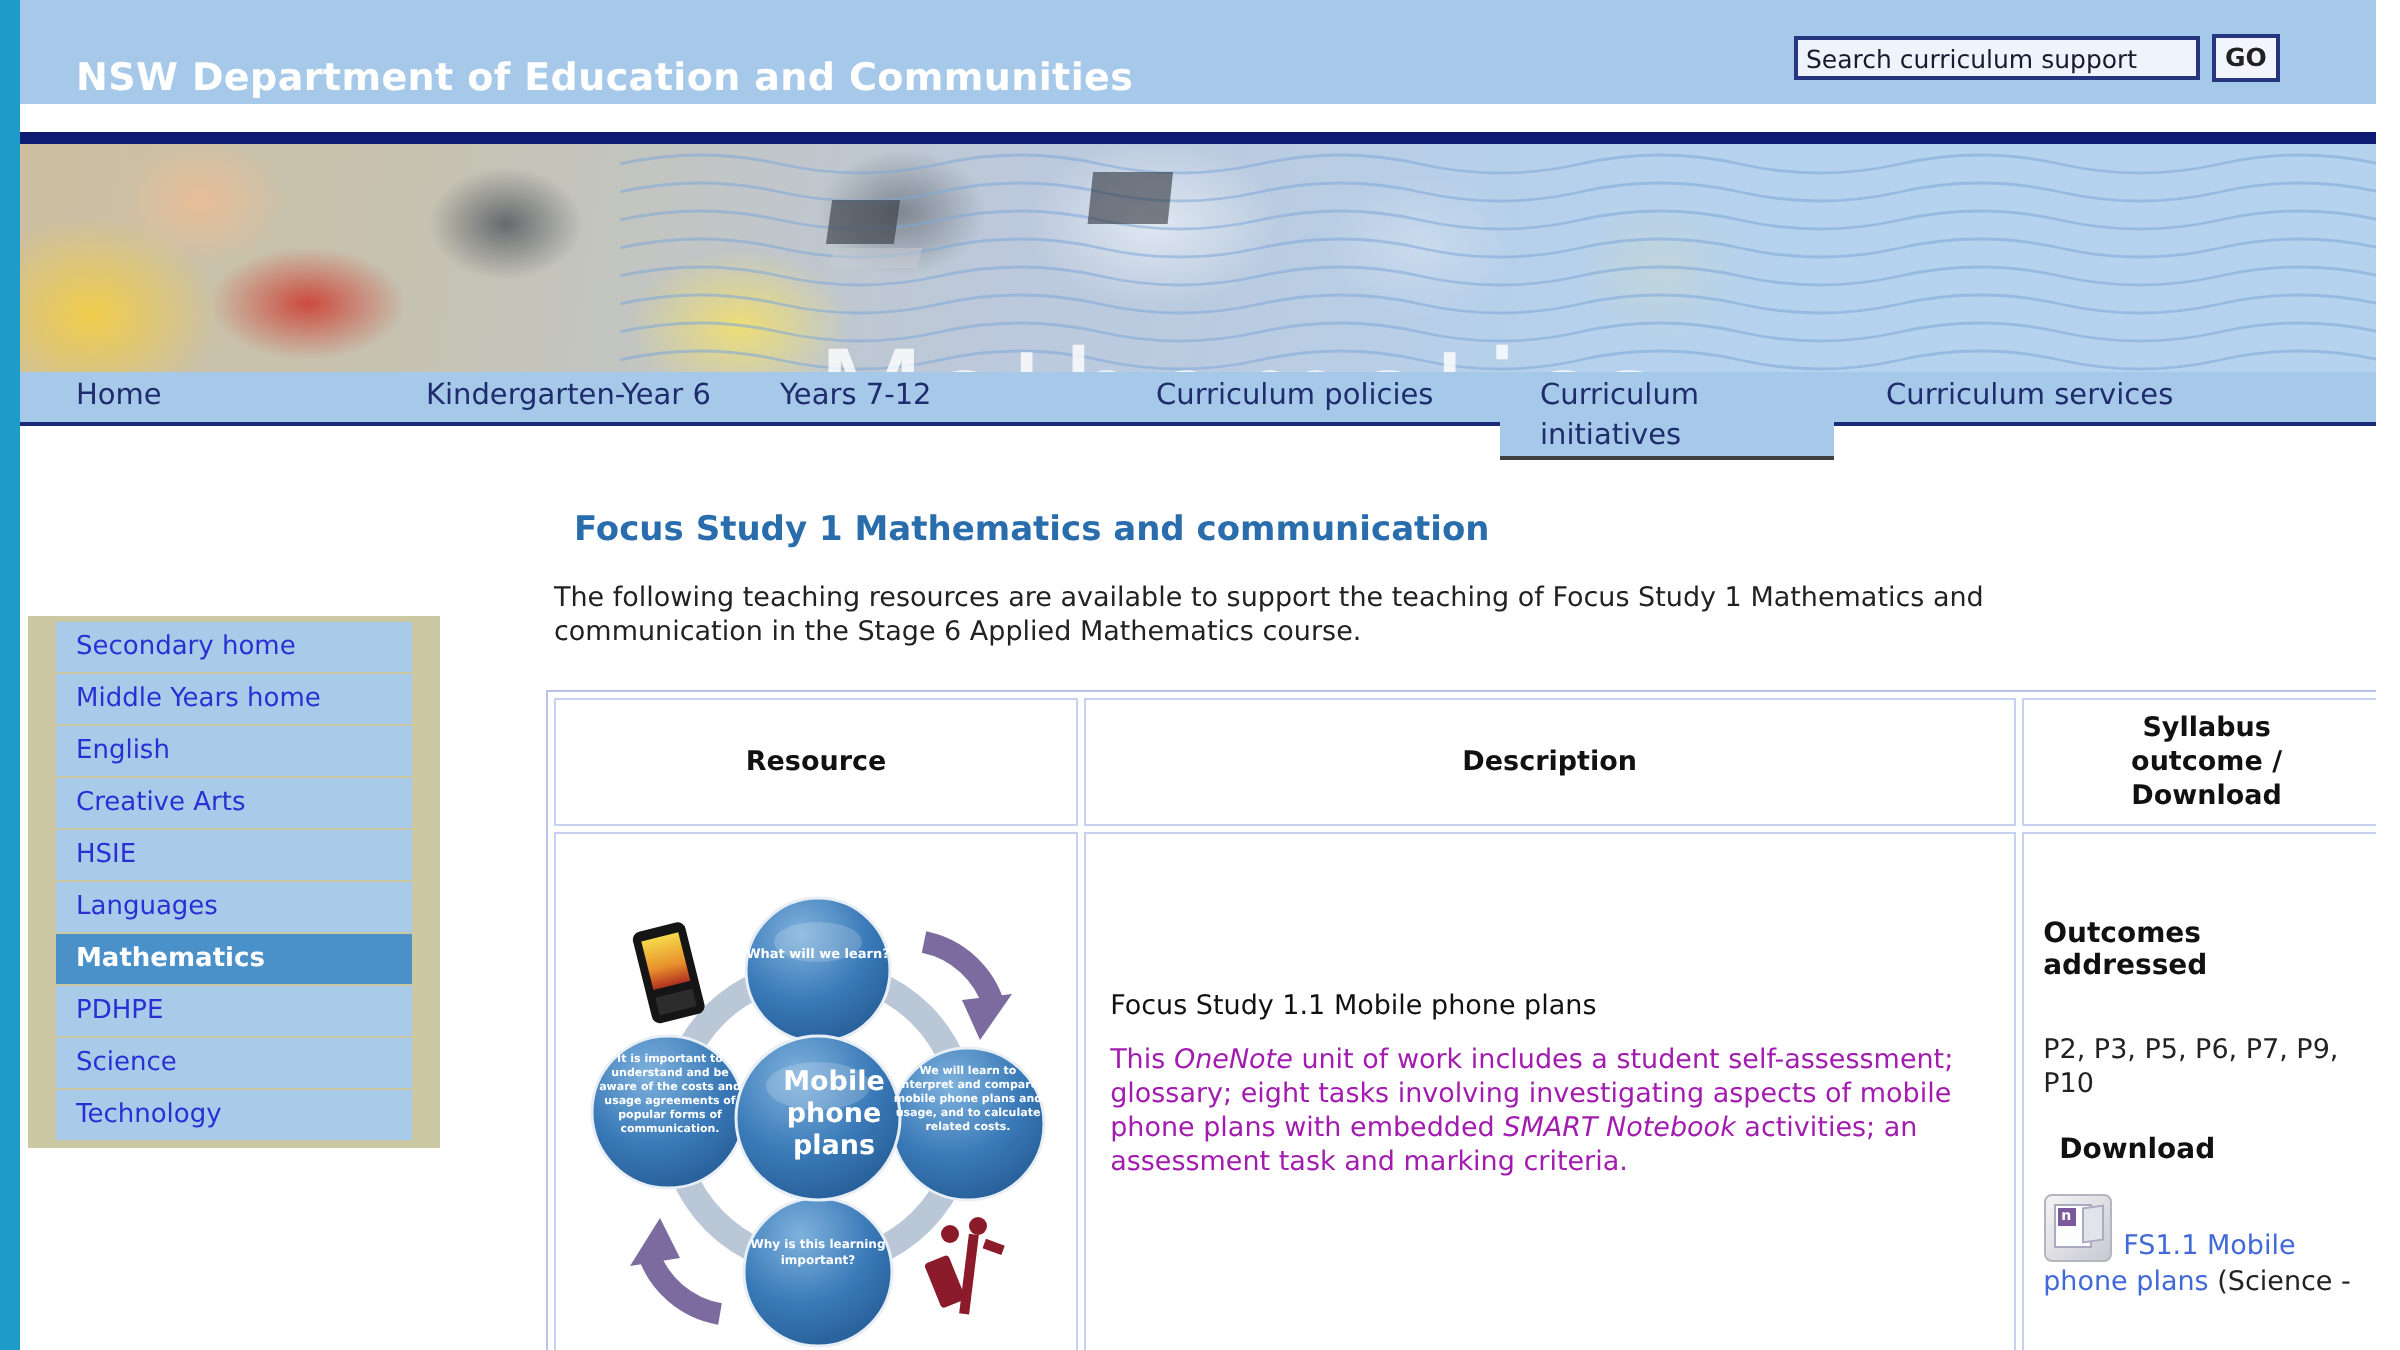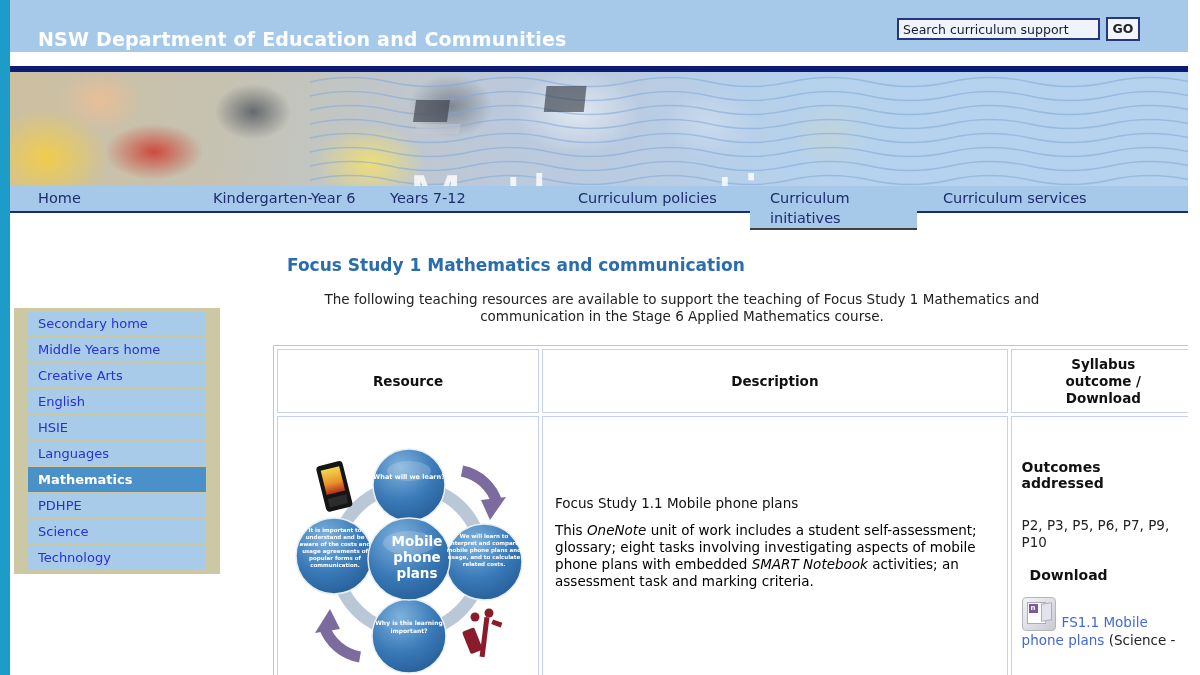--- a/index.html
+++ b/index.html
@@ -55,33 +55,33 @@
     font-size:14.5px;line-height:20px;color:#1f2c6e;}
 
   
   .sidebar{position:absolute;left:14px;top:308px;width:206px;background:#ccc8a4;padding:3px 0 3px 0;z-index:2;}
   .side-item{margin:0 14px 1px 14px;height:25px;line-height:25px;background:#a8cbe9;
     padding-left:10px;font-size:13px;color:#2a2fd4;cursor:pointer;}
   .side-item.active{background:#4a90c9;color:#ffffff;font-weight:bold;}
 
   
   .page-heading{position:absolute;left:287px;top:255px;font-size:17px;font-weight:bold;color:#2a6dad;}
-  .intro{position:absolute;left:277px;top:291px;width:810px;font-size:13.5px;line-height:17px;color:#222;text-align:center;}
+  .intro{position:absolute;left:277px;top:291px;width:810px;font-size:13.5px;line-height:17px;color:#222;}
 
   
   .res-table{position:absolute;left:273px;top:345px;border-collapse:separate;border-spacing:3px;
     background:#fff;border:1px solid #b7c3ec;}
   .res-table th,.res-table td{border:1px solid #c6d0f0;background:#fff;}
   .res-table th{height:60px;text-align:center;vertical-align:middle;font-size:13.5px;color:#111;}
   .th-narrow-inner{width:84px;margin:0 auto;line-height:17px;}
   td.cell-resource{width:255px;vertical-align:top;padding:6px 0 0 6px;}
   td.cell-desc{width:463px;vertical-align:top;padding:78px 12px 0 12px;}
   td.cell-syll{width:160px;vertical-align:top;padding:42px 18px 0 10px;}
   .desc-title{font-size:13.5px;font-weight:normal;color:#111;margin-bottom:11px;}
-  .desc-body{font-size:13.5px;line-height:17px;color:#000000;}
+  .desc-body{font-size:13.5px;line-height:17px;color:#a21caf;}
   .outcomes-h{font-size:14px;font-weight:bold;color:#111;}
   .outcomes-v{font-size:13.5px;line-height:17px;color:#222;margin-top:26px;}
   .download-h{font-size:14px;font-weight:bold;color:#111;margin:16px 0 14px 8px;}
   .dl-line{font-size:13.5px;line-height:18px;color:#222;}
   .dl-link{color:#4169d8;cursor:pointer;}
   .onenote-icon{display:inline-block;width:32px;height:32px;vertical-align:-4px;margin-right:6px;
     border-radius:4px;background:linear-gradient(135deg,#f4f4f6,#c9c9d2);border:1px solid #b5b5c0;position:relative;cursor:pointer;}
   .onenote-icon .page{position:absolute;left:4px;top:4px;width:17px;height:20px;background:#fdfdfe;border:1px solid #a9a9c0;}
   .onenote-icon .nbox{position:absolute;left:6px;top:6px;width:9px;height:9px;background:#7a5a9c;color:#fff;
     font-size:7px;line-height:9px;text-align:center;font-weight:bold;}
@@ -139,22 +139,22 @@
   <div class="nav-item" style="left:568px">Curriculum policies</div>
   <div class="nav-item" style="left:933px">Curriculum services</div>
 </div>
 <div class="nav-active">
   <span class="lbl">Curriculum initiatives</span>
 </div>
 
 <div class="sidebar">
   <div class="side-item">Secondary home</div>
   <div class="side-item">Middle Years home</div>
+  <div class="side-item">English</div>
   <div class="side-item">Creative Arts</div>
-  <div class="side-item">English</div>
   <div class="side-item">HSIE</div>
   <div class="side-item">Languages</div>
   <div class="side-item active">Mathematics</div>
   <div class="side-item">PDHPE</div>
   <div class="side-item">Science</div>
   <div class="side-item">Technology</div>
 </div>
 
 <div class="page-heading">Focus Study 1 Mathematics and communication</div>
 <div class="intro">The following teaching resources are available to support the teaching of Focus Study 1 Mathematics and communication in the Stage 6 Applied Mathematics course.</div>

